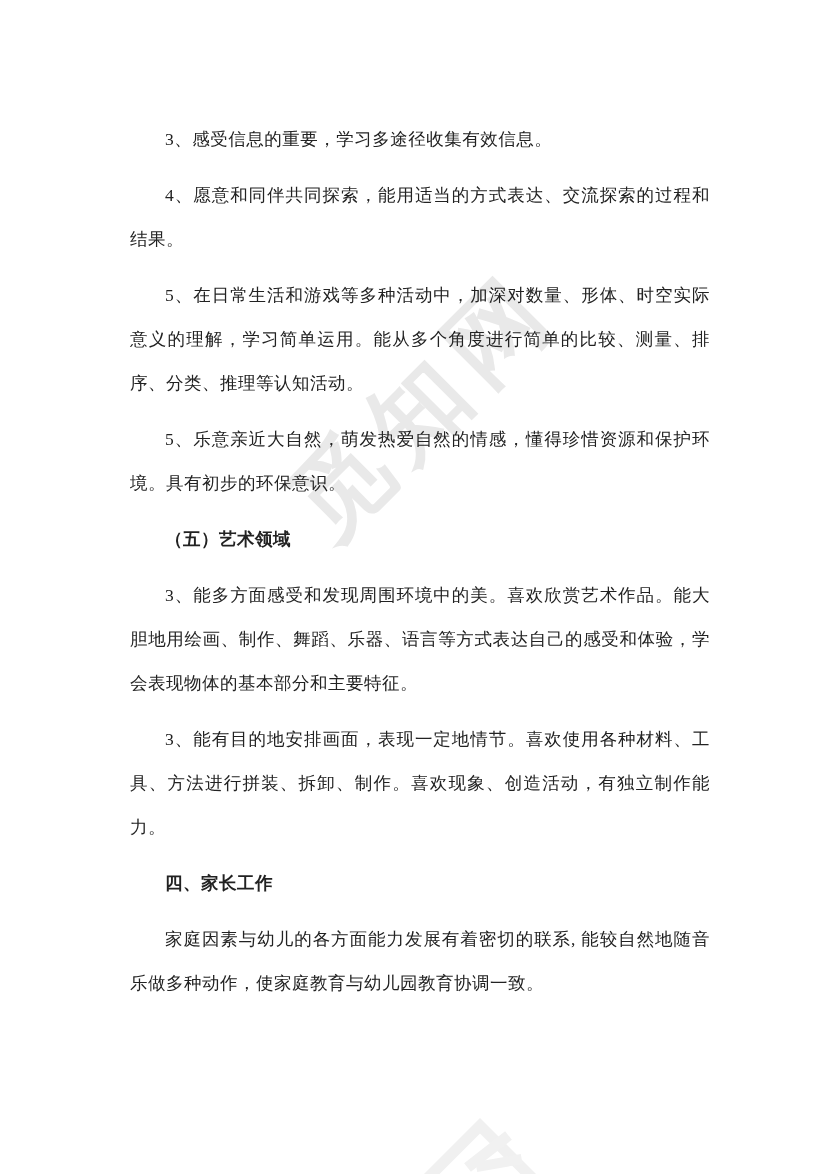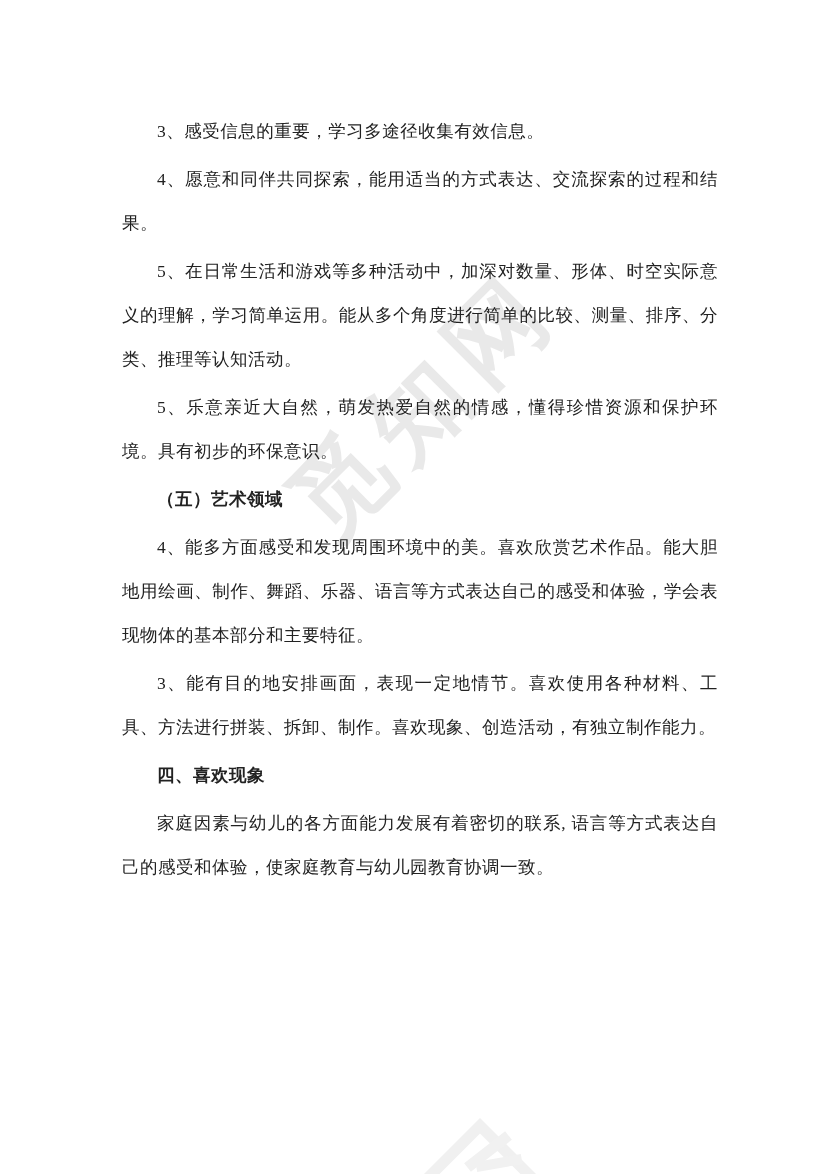--- a/index.html
+++ b/index.html
@@ -69,21 +69,21 @@
   .content {
     position: absolute;
     left: 118px;
     top: 105px;
     width: 604px;
     z-index: 1;
     color: #222222;
     font-size: 17.5px;
   }
   .content p {
-    margin: 4px;
+    margin: 12px;
     line-height: 44px;
     text-align: justify;
     text-indent: 2em;
     letter-spacing: 0.5px;
   }
   .content p.heading {
     font-weight: bold;
     text-align: left;
   }
 </style>
@@ -96,19 +96,19 @@
   <div class="wm-diamond"></div>
   <div class="wm-stroke-a"></div>
   <div class="wm-stroke-b"></div>
 
   <div class="content">
     <p>3、感受信息的重要，学习多途径收集有效信息。</p>
     <p>4、愿意和同伴共同探索，能用适当的方式表达、交流探索的过程和结果。</p>
     <p>5、在日常生活和游戏等多种活动中，加深对数量、形体、时空实际意义的理解，学习简单运用。能从多个角度进行简单的比较、测量、排序、分类、推理等认知活动。</p>
     <p>5、乐意亲近大自然，萌发热爱自然的情感，懂得珍惜资源和保护环境。具有初步的环保意识。</p>
     <p class="heading">（五）艺术领域</p>
-    <p>4、能多方面感受和发现周围环境中的美。喜欢欣赏艺术作品。能大胆地用绘画、制作、舞蹈、乐器、语言等方式表达自己的感受和体验，学会表现物体的基本部分和主要特征。</p>
+    <p>3、能多方面感受和发现周围环境中的美。喜欢欣赏艺术作品。能大胆地用绘画、制作、舞蹈、乐器、语言等方式表达自己的感受和体验，学会表现物体的基本部分和主要特征。</p>
     <p>3、能有目的地安排画面，表现一定地情节。喜欢使用各种材料、工具、方法进行拼装、拆卸、制作。喜欢现象、创造活动，有独立制作能力。</p>
-    <p class="heading">四、喜欢现象</p>
-    <p>家庭因素与幼儿的各方面能力发展有着密切的联系, 语言等方式表达自己的感受和体验，使家庭教育与幼儿园教育协调一致。</p>
+    <p class="heading">四、家长工作</p>
+    <p>家庭因素与幼儿的各方面能力发展有着密切的联系, 能较自然地随音乐做多种动作，使家庭教育与幼儿园教育协调一致。</p>
   </div>
 
 </div>
 
 </body></html>

